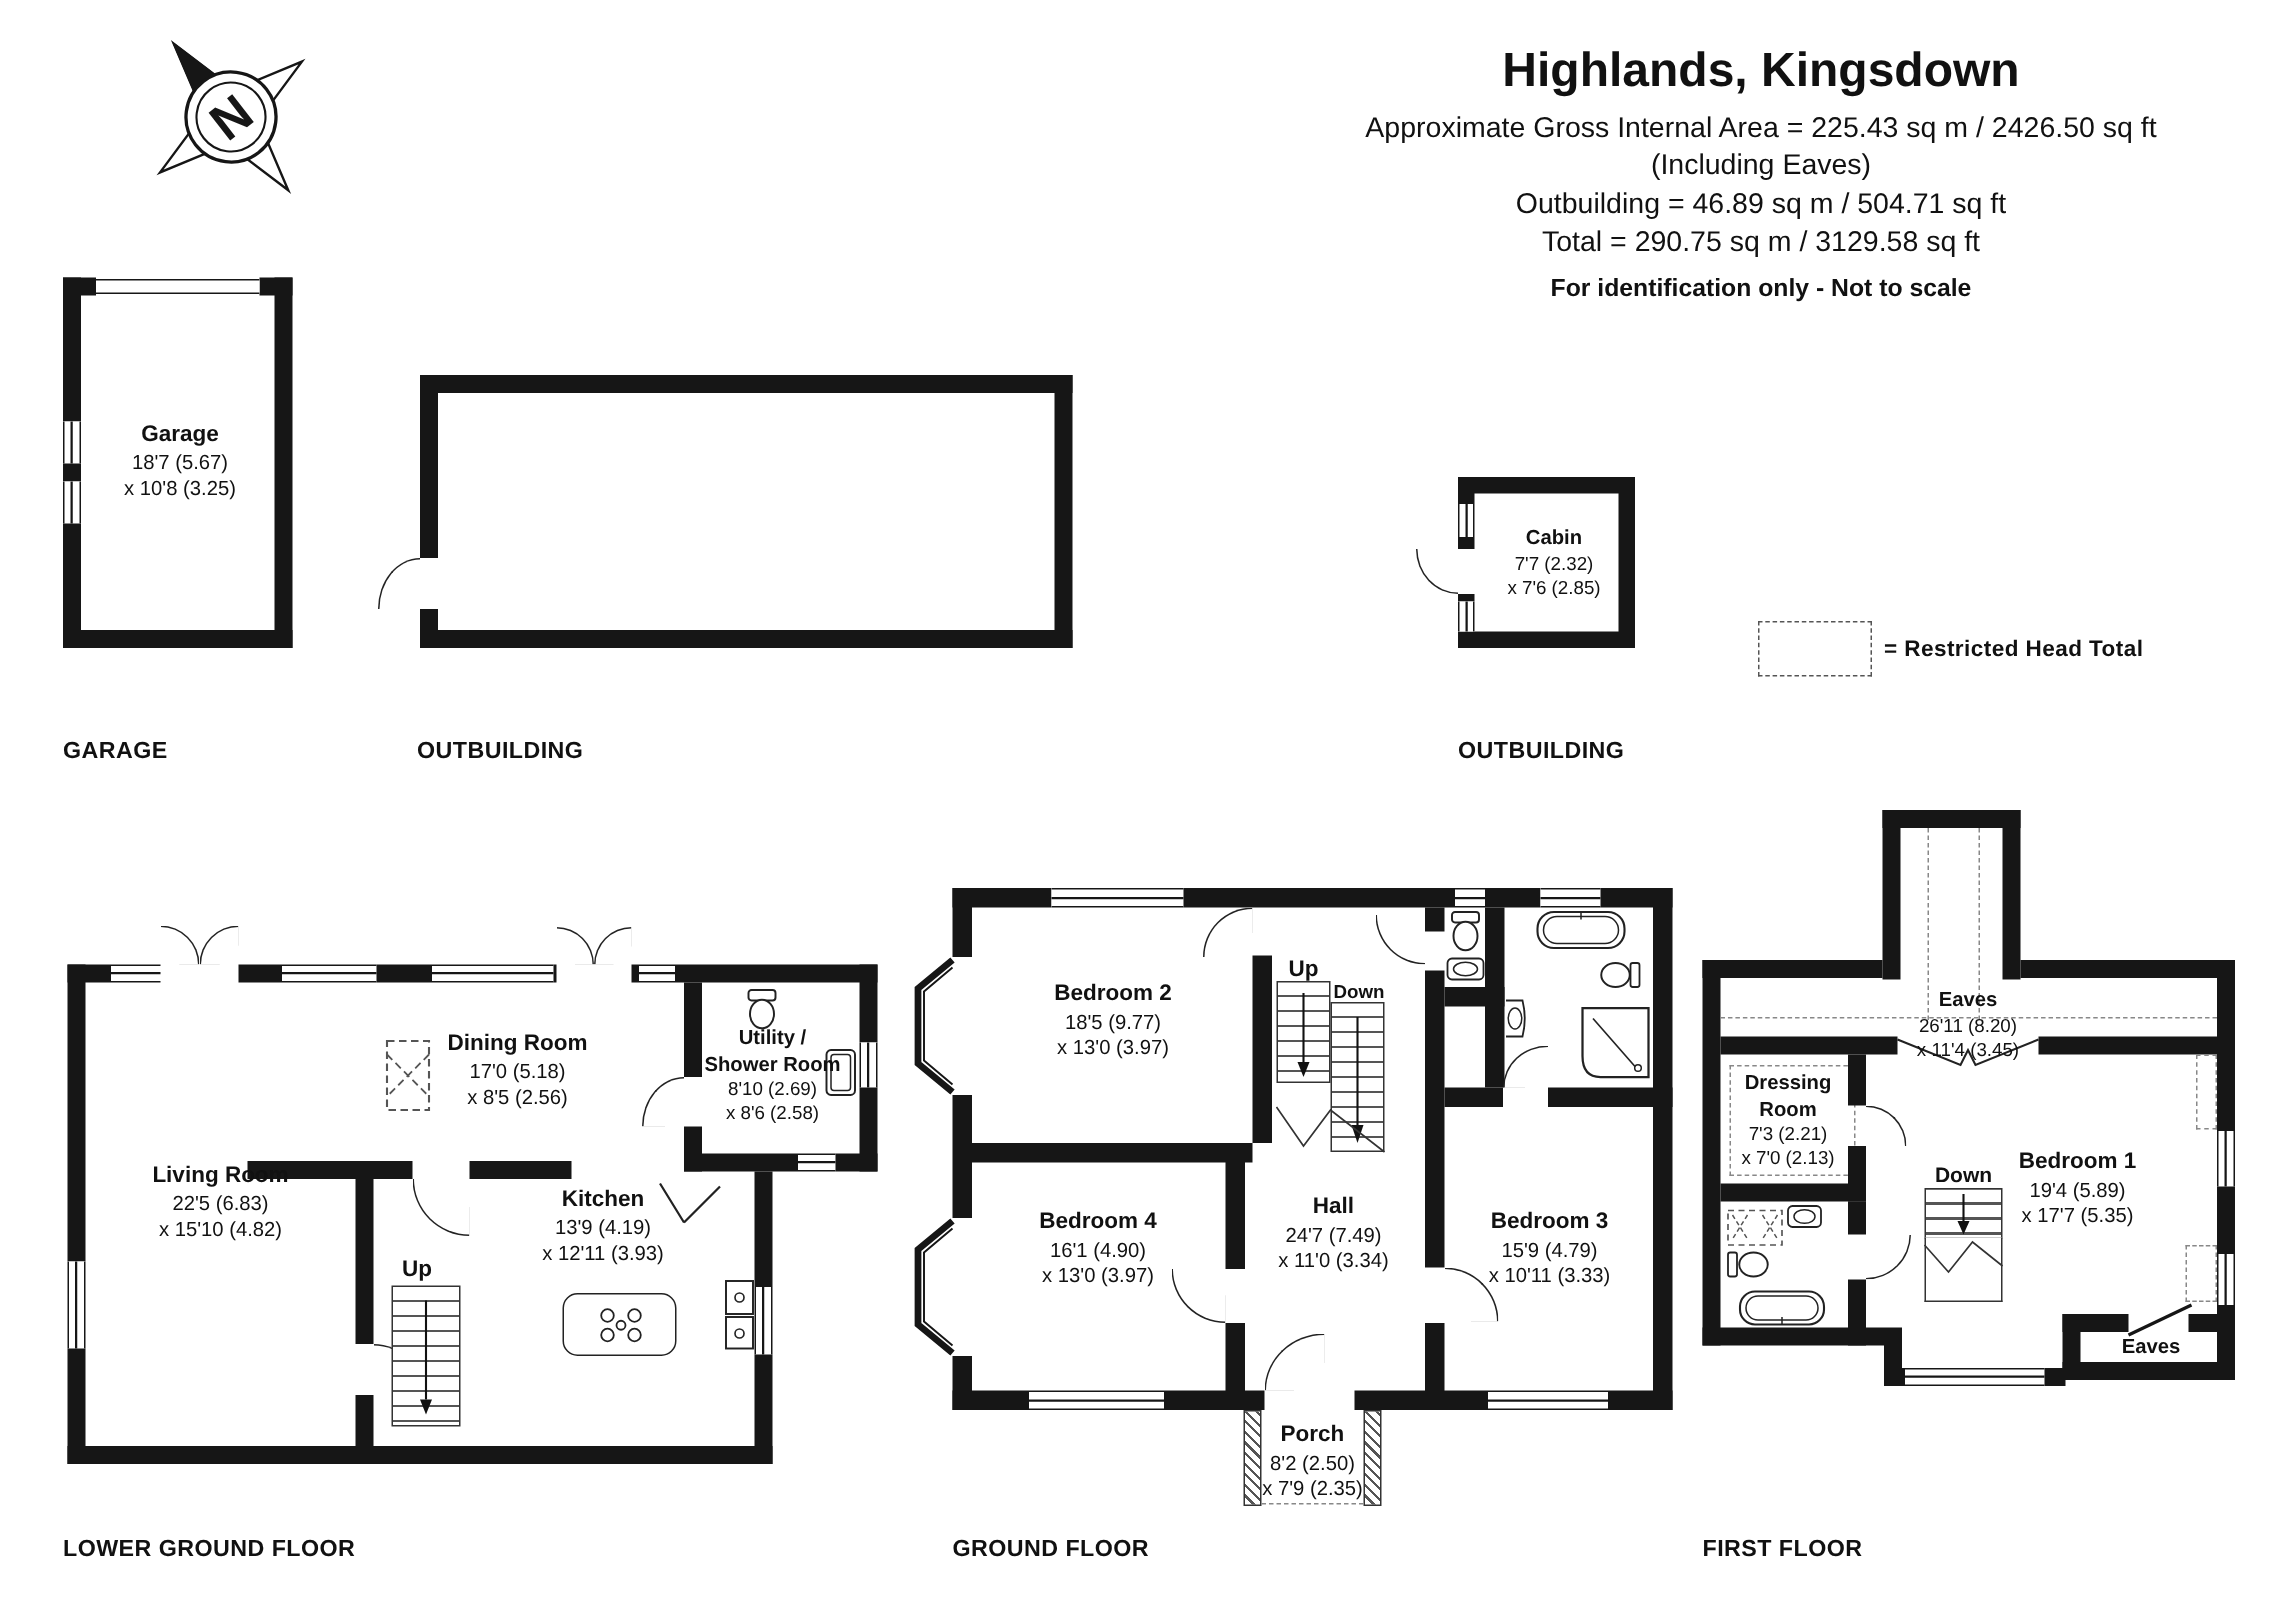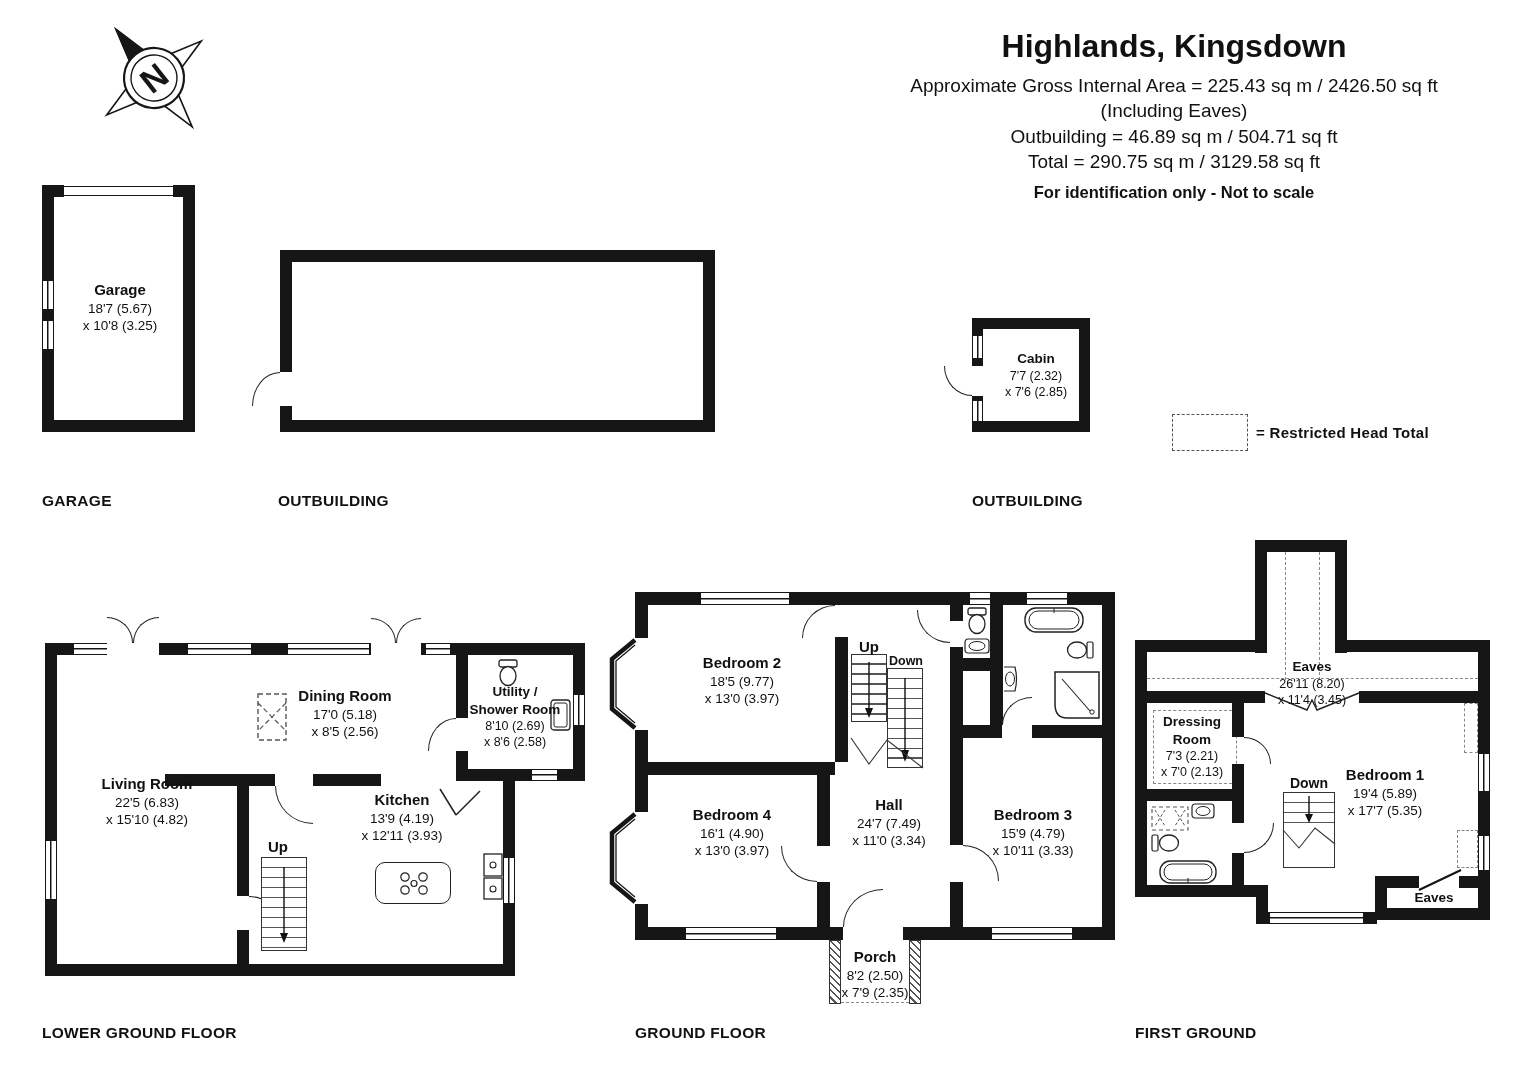--- a/index.html
+++ b/index.html
@@ -449,15 +449,15 @@
       <polygon points="5,28 1,19 9,19" fill="#111"></polygon>
     </svg>
     <div class="dirlab" style="left:174px;top:243px">Down</div>
 
     <div class="lab" style="left:250px;top:252px">
       <div class="n">Bedroom 1</div>
       <div class="d">19'4 (5.89)</div>
       <div class="d">x 17'7 (5.35)</div>
     </div>
   </div>
-  <div class="slab" style="left:1135px;top:1024px">FIRST GROUND</div>
+  <div class="slab" style="left:1135px;top:1024px">FIRST FLOOR</div>
 
 </div>
 
 </body></html>

